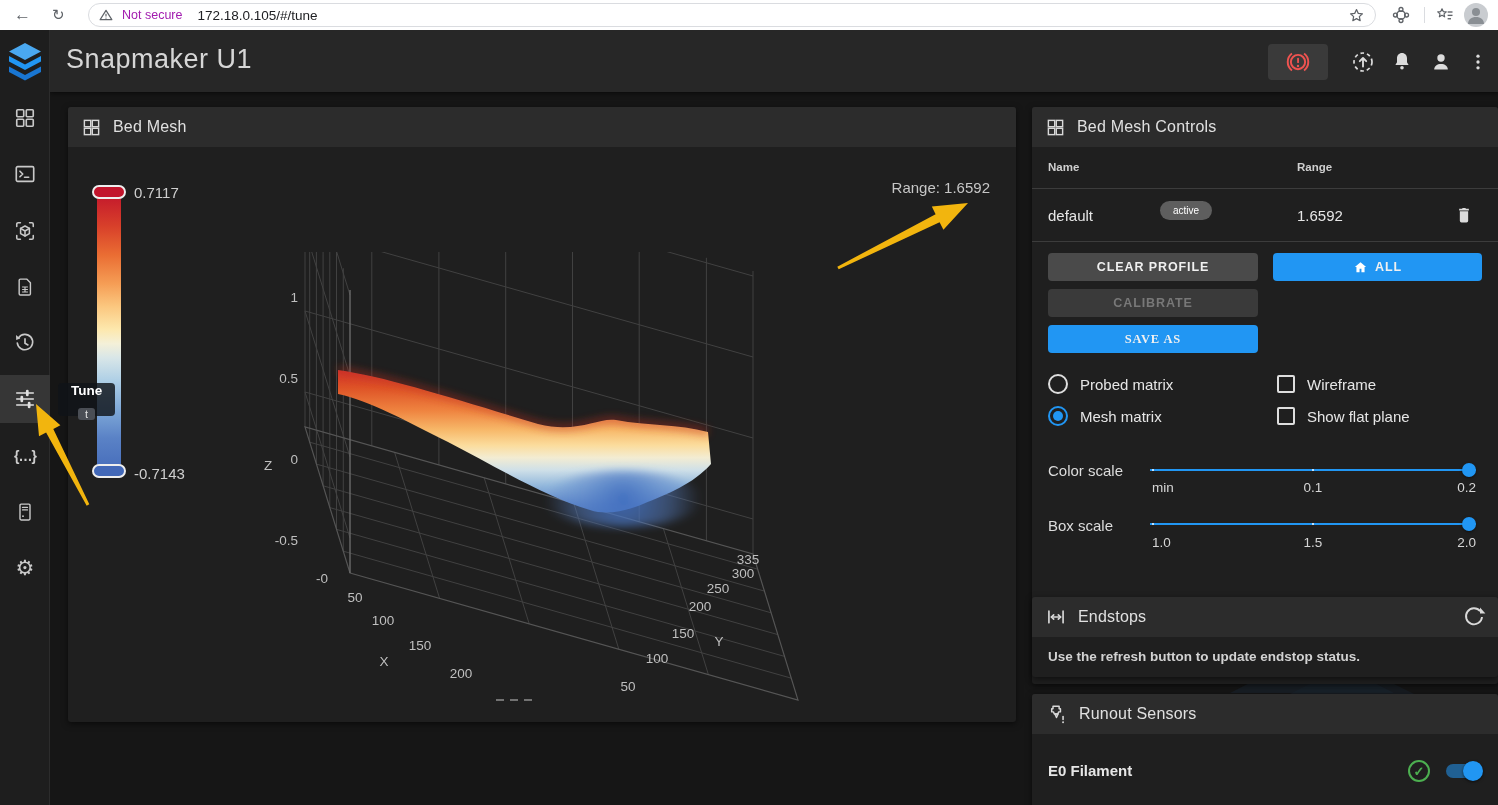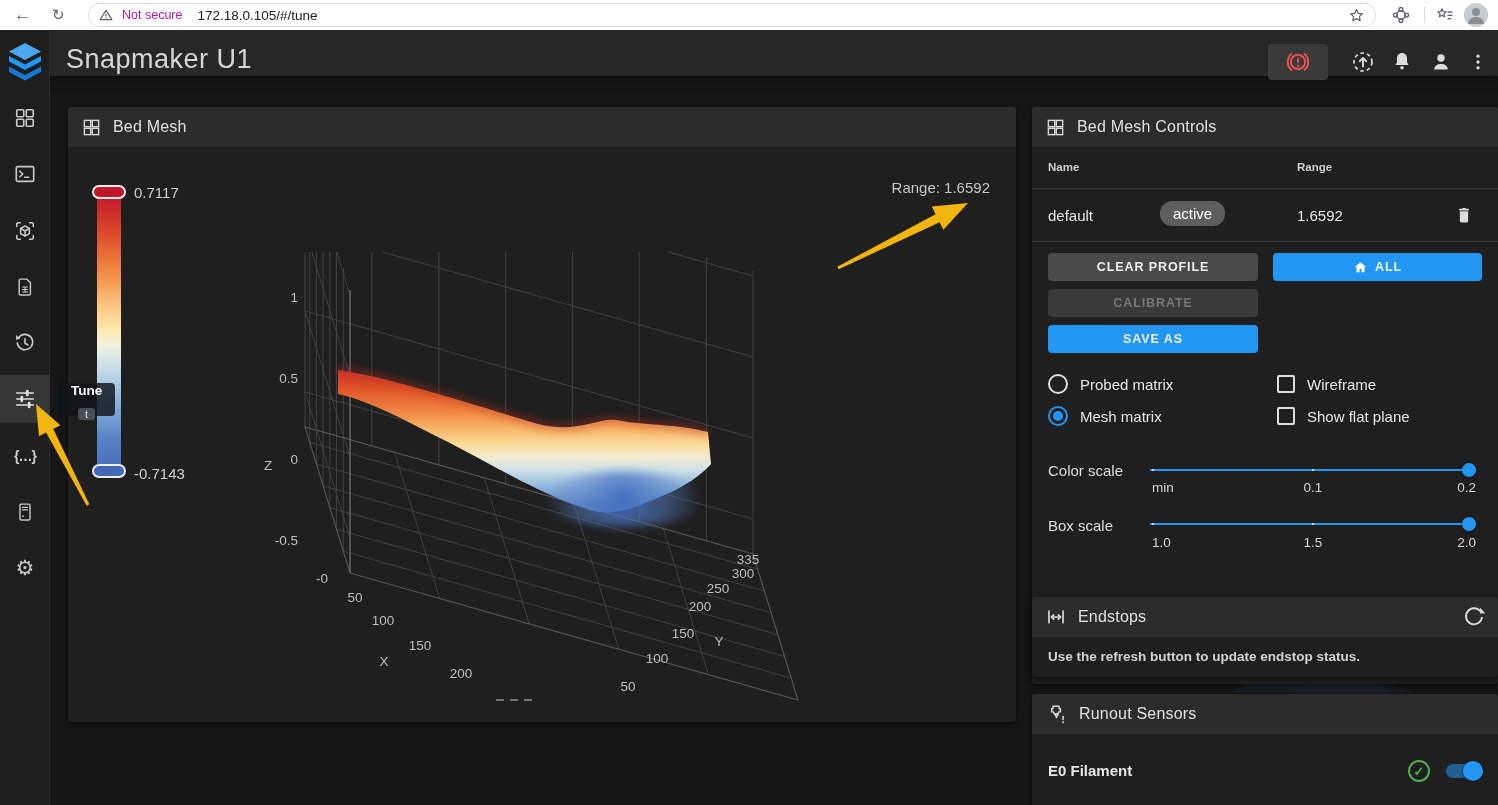--- a/index.html
+++ b/index.html
@@ -12,21 +12,21 @@
   .nav-glyph { position:absolute; color:#5f6368; font-size:17px; line-height:30px; cursor:pointer; }
   #urlpill { position:absolute; left:88px; top:3px; width:1288px; height:24px; border:1px solid #dadce0;
     border-radius:13px; background:#fff; display:flex; align-items:center; padding:0 10px; gap:9px; }
   #urlpill .sec { color:#a21caf; font-size:12.5px; }
   #urlpill .url { color:#202124; font-size:13.5px; margin-left:6px; }
   #urlpill .spacer { flex:1; }
   .divline { position:absolute; left:1424px; top:7px; width:1px; height:16px; background:#dadce0; }
   #avatar { position:absolute; left:1464px; top:3px; width:24px; height:24px; border-radius:50%; background:#c9ccd0; overflow:hidden; cursor:pointer; }
 
   
-  #topbar { position:absolute; left:50px; top:30px; right:0; height:46px; background:#272727;
+  #topbar { position:absolute; left:50px; top:30px; right:0; height:62px; background:#272727;
     box-shadow:0 2px 5px rgba(0,0,0,.45); z-index:5; }
   #apptitle { position:absolute; left:16px; top:14px; font-size:27px; font-weight:400; color:#d6d6d6; letter-spacing:.5px; }
   #topbar-icons { position:absolute; right:10px; top:0; height:63px; display:flex; align-items:center; gap:15px; }
   .tb-icon { width:24px; height:24px; cursor:pointer; }
   #estop-box { width:60px; height:36px; background:#3a3a3a; border-radius:4px; display:flex;
     align-items:center; justify-content:center; cursor:pointer; margin-right:8px; }
 
   #sidebar { position:absolute; left:0; top:30px; width:50px; bottom:0; background:#1e1e1e;
     border-right:1px solid #2c2c2c; z-index:6; }
   .nav-item { position:absolute; left:0; width:50px; height:44px; display:flex; align-items:center;
@@ -56,21 +56,21 @@
   #range-label { position:absolute; right:26px; top:72px; font-size:15px; color:#c6c6c6; }
   #plot { position:absolute; left:170px; top:145px; width:600px; height:470px; }
   .plot-tick { position:absolute; font-size:13.5px; color:#bfbfbf; transform:translate(-50%,-50%); white-space:nowrap; }
   .plot-tick.r { transform:translate(-100%,-50%); }
 
   
   #controls-card { left:982px; top:14px; width:466px; height:577px; }
   .th { position:absolute; top:54px; font-size:11.5px; font-weight:700; color:#cfcfcf; }
   .td { position:absolute; top:100px; font-size:15px; color:#e6e6e6; }
   .rule { position:absolute; left:0; right:0; height:1px; background:#3c3c3c; }
-  .chip { position:absolute; left:128px; top:94px; background:#5e5e5e; color:#fff; font-size:15px;
+  .chip { position:absolute; left:128px; top:94px; background:#5e5e5e; color:#fff; font-size:10px;
     padding:4px 13px; border-radius:12px; cursor:default; }
   .btn { position:absolute; height:28px; border-radius:4px; border:none; font-family:inherit;
     font-size:12.5px; font-weight:700; letter-spacing:.9px; color:#f0f0f0; cursor:pointer;
     display:flex; align-items:center; justify-content:center; gap:7px; }
   .btn-gray { background:#4a4a4a; }
   .btn-disabled { background:#3a3a3a; color:#787878; cursor:default; }
   .btn-blue { background:#2196f3; }
   .opt-row { position:absolute; display:flex; align-items:center; gap:12px; cursor:pointer; }
   .opt-label { font-size:15px; color:#e6e6e6; }
   .radio { width:20px; height:20px; border:2px solid #dedede; border-radius:50%; position:relative; }
@@ -382,21 +382,21 @@
     <div class="rule" style="top:134px;"></div>
 
     <button class="btn btn-gray" style="left:16px;top:146px;width:210px;">CLEAR PROFILE</button>
     <button class="btn btn-blue" style="left:241px;top:146px;width:209px;">
       <svg width="15" height="15" viewBox="0 0 24 24">
         <path d="M12 3.5 21 11h-2.5v8.5h-5v-5.5h-3v5.5h-5V11H3z" fill="#ffffff"></path>
       </svg>
       <span>ALL</span>
     </button>
     <button class="btn btn-disabled" style="left:16px;top:182px;width:210px;">CALIBRATE</button>
-    <button class="btn btn-blue" style="left:16px;top:218px;width:210px;">SAVE AS</button>
+    <button class="btn btn-blue" style="left:16px;top:218px;width:210px;font-family:Liberation Serif, serif;">SAVE AS</button>
 
     <div class="opt-row" style="left:16px;top:267px;">
       <span class="radio"></span>
       <span class="opt-label">Probed matrix</span>
     </div>
     <div class="opt-row" style="left:16px;top:299px;">
       <span class="radio checked"></span>
       <span class="opt-label">Mesh matrix</span>
     </div>
     <div class="opt-row" style="left:245px;top:268px;">

